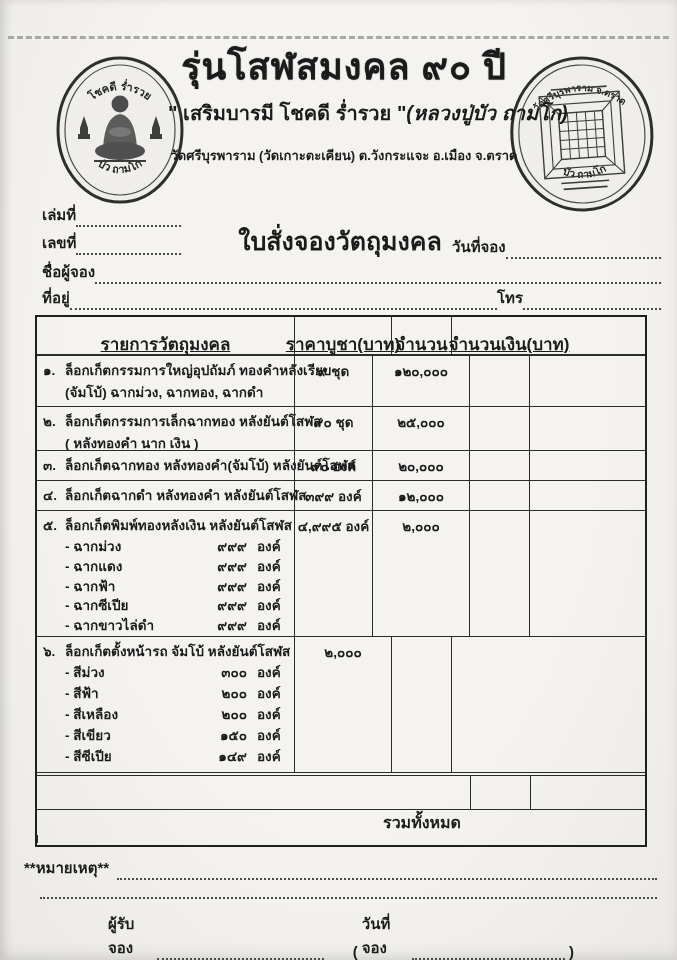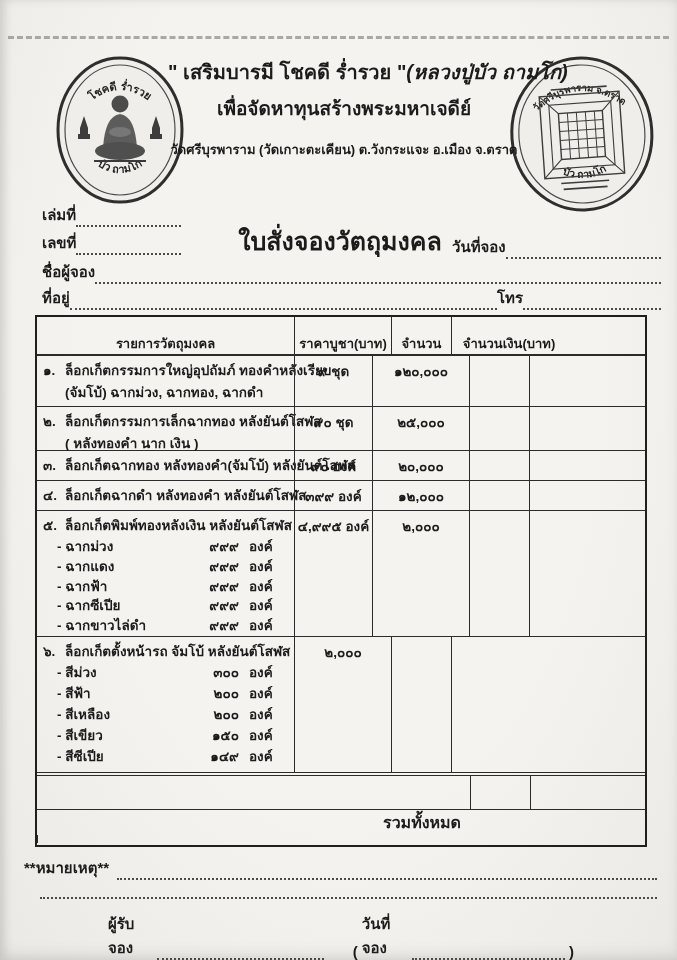--- a/index.html
+++ b/index.html
@@ -37,32 +37,32 @@
   .trow.dbl{border-top:4px double #2b2b2b;}
   .td{box-sizing:border-box;border-left:1.2px solid #2b2b2b;display:flex;
     flex-direction:column;align-items:center;justify-content:flex-start;
     padding-top:4px;font-size:13.5px;white-space:nowrap;overflow:visible;}
   .td:first-child{border-left:none;}
   .c1{width:257px;align-items:flex-start;padding-left:6px;}
   .c2{width:78px;}
   .c3{width:97px;}
   .c4{width:60px;}
   .c5{width:115px;}
-  .hd .td{justify-content:center;padding-top:16px;font-size:13px;align-items:center;}
+  .hd .td{justify-content:center;padding-top:16px;font-size:17px;align-items:center;text-decoration:underline;}
   .vcent .td{justify-content:center;padding-top:0;}
   .vcent .c1{justify-content:center;}
   .r1{height:51px;}.r2{height:44px;}.r3{height:30px;}.r4{height:30px;}
   .r5{height:126px;}.r6{height:136px;}
   .rsp{height:37px;}.rtot{height:36px;flex-direction:column;}
   .iline{display:flex;line-height:1.6;}
   .iline.ind{padding-left:22px;}
   .rno{width:22px;flex:0 0 22px;}
   .subrow{display:flex;padding-left:14px;line-height:1;height:20px;align-items:center;}
   .r6 .subrow{height:21px;}
-  .sname{width:126px;}
+  .sname{width:126px;margin-left:8px;}
   .scount{width:56px;text-align:right;}
   .sunit{padding-left:10px;}
   .mergec{width:434px;box-sizing:border-box;display:flex;align-items:center;
     justify-content:flex-end;padding-right:10px;font-size:16px;}
   
   .note1{top:856px;left:24px;right:20px;}
   .note2{top:884px;left:40px;right:20px;}
   .sign{top:912px;left:108px;width:470px;}
   .gap{width:26px;}
   .pchar{padding:0 4px;}
@@ -123,22 +123,22 @@
         <rect x="52" y="58" width="44" height="46" stroke-width="1.4"></rect>
         <path d="M61 58 V104 M70 58 V104 M79 58 V104 M88 58 V104" stroke-width="1"></path>
         <path d="M52 67 H96 M52 76 H96 M52 85 H96 M96 94 H52" stroke-width="1"></path>
         <path d="M34 40 L52 58 M114 40 L96 58 M34 122 L52 104 M114 122 L96 104" stroke-width="1.1"></path>
         <path d="M46 34 H102 M50 128 H98 M52 134 H96" stroke-width="1.6"></path>
       </g>
     </svg>
   </div>
 
   <div class="headc">
+    <div class="title">รุ่นโสฬสมงคล ๙๐ ปี</div>
     <div class="subtitle"><span>" เสริมบารมี โชคดี ร่ำรวย "</span><span class="paren">(หลวงปู่บัว ถามโก)</span></div>
-    <div class="purpose">เพื่อจัดหาทุนสร้างพระมหาเจดีย์</div>
     <div class="temple">วัดศรีบุรพาราม (วัดเกาะตะเคียน) ต.วังกระแจะ อ.เมือง จ.ตราด</div>
   </div>
 
   <div class="fline" style="left:42px;top:231px;width:160px;">
     <span>เลขที่</span>
     <span class="dots" style="width:105px;"></span>
   </div>
   <div class="fline" style="left:42px;top:203px;width:160px;">
     <span>เล่มที่</span>
     <span class="dots" style="width:105px;"></span>

